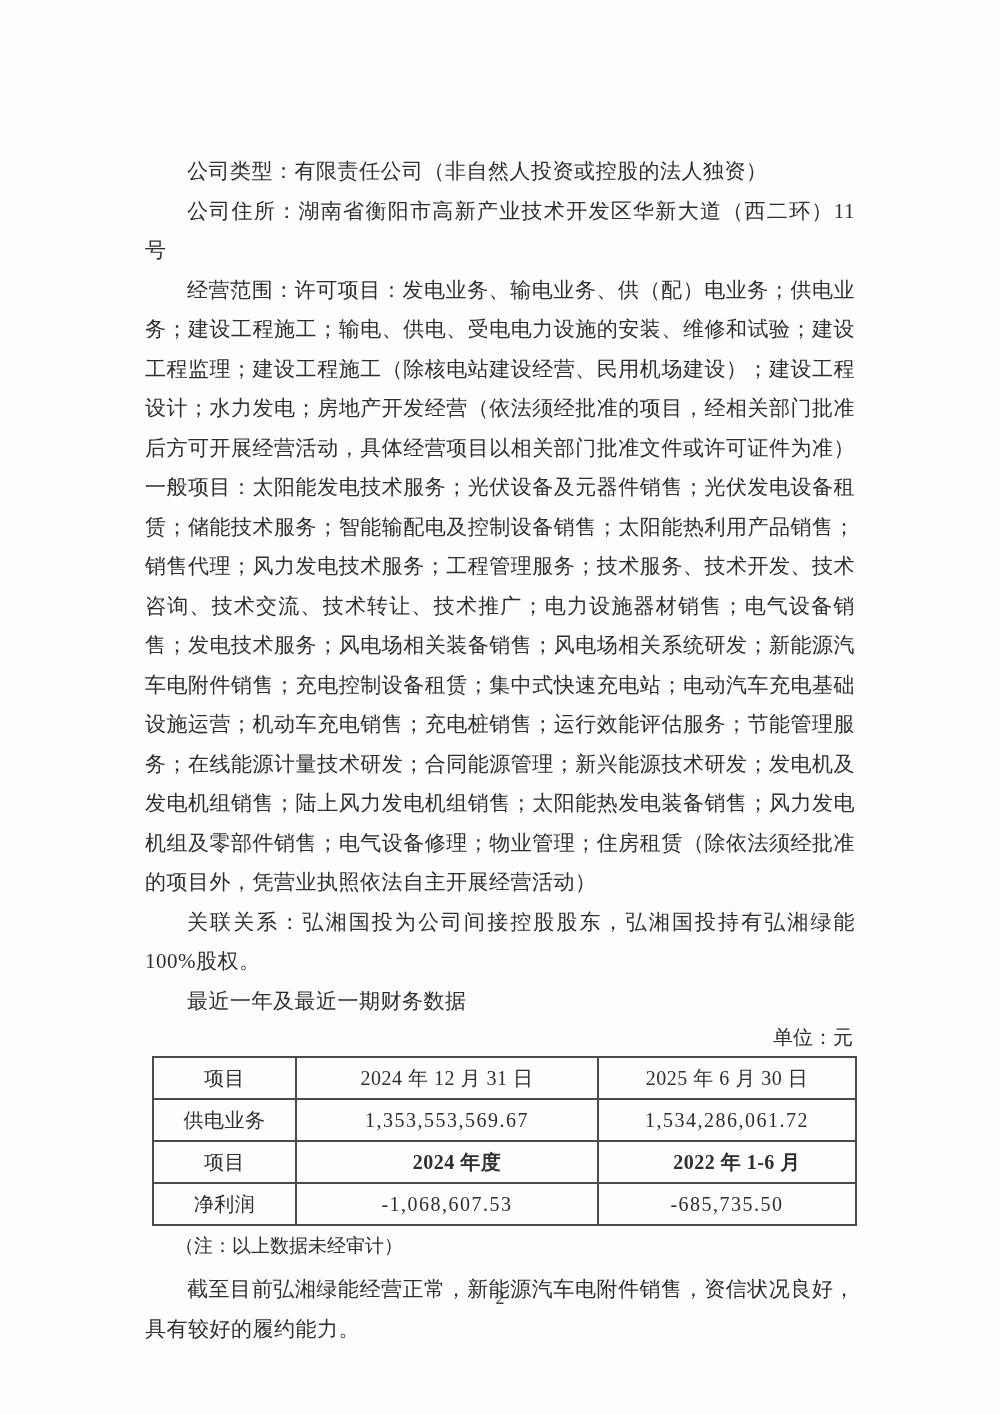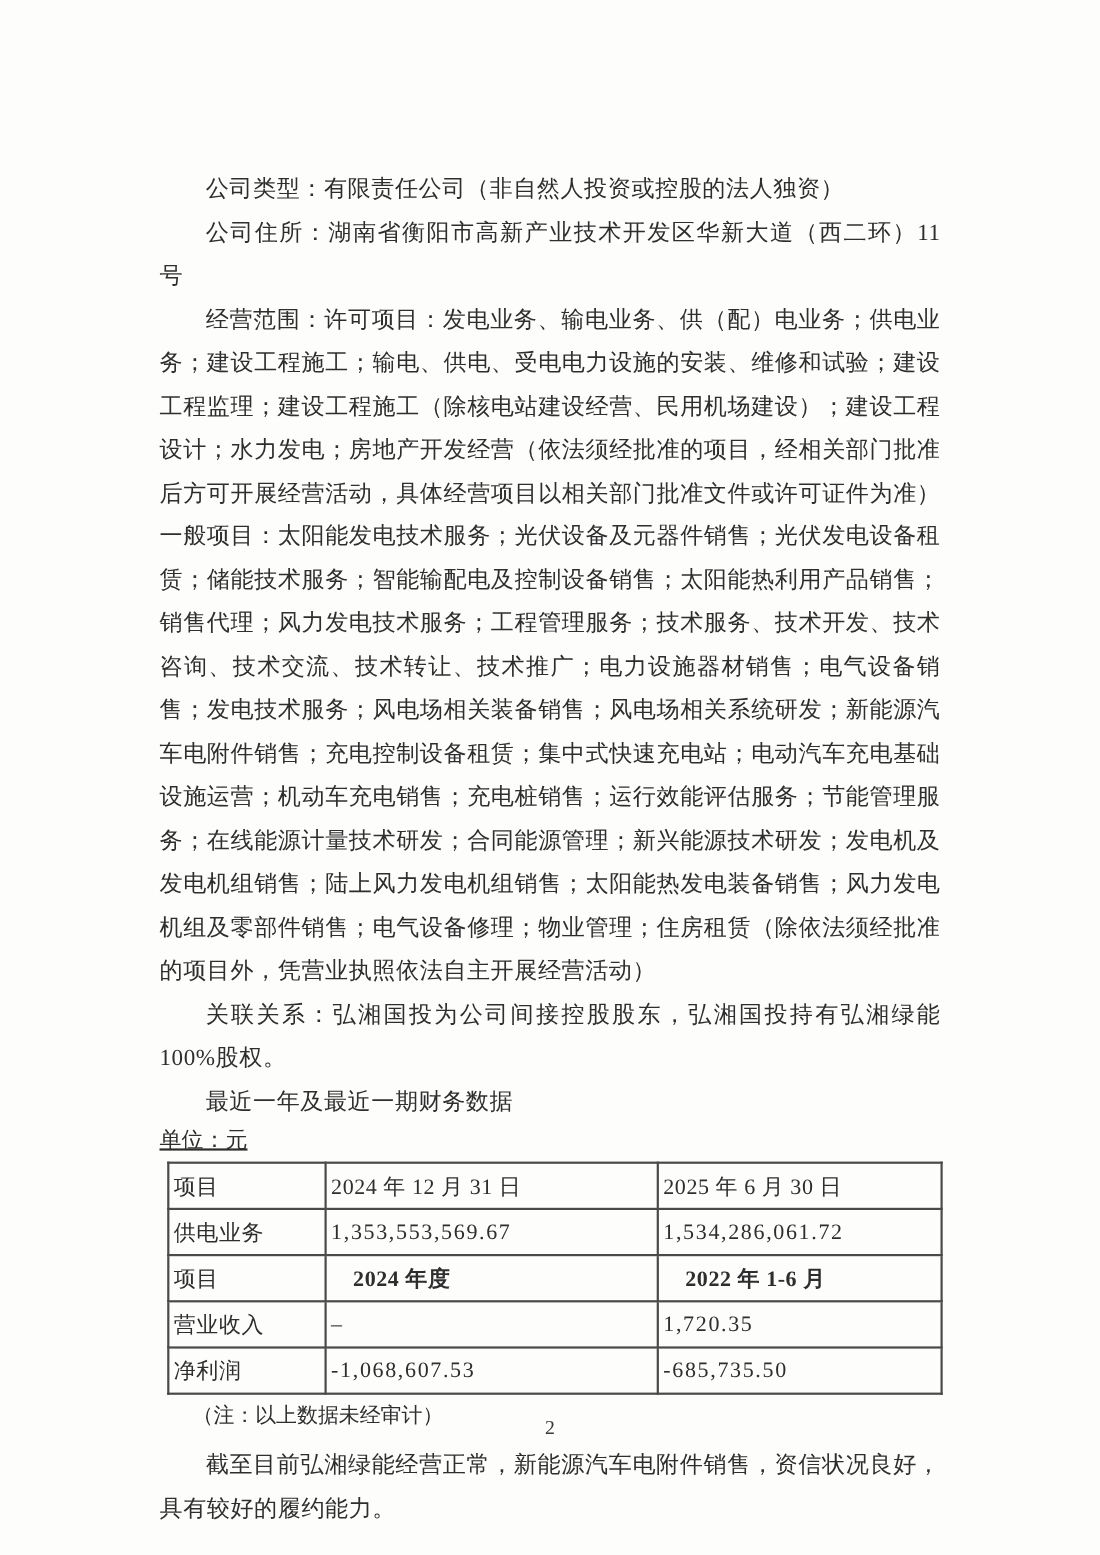--- a/index.html
+++ b/index.html
@@ -30,33 +30,34 @@
     margin: 0;
     text-align: justify;
     text-justify: inter-ideograph;
     letter-spacing: 0.5px;
   }
   .indent { text-indent: 2em; }
   .unit-line {
     font-size: 20px;
     line-height: 33px;
     margin: 0;
+    text-align: right;
     padding-right: 2px;
-    text-decoration: underline;
   }
   table.fin {
     border-collapse: collapse;
     table-layout: fixed;
     width: 703px;
     margin-left: 7px;
     margin-top: 2px;
   }
   table.fin td {
     border: 2px solid #4a4a4a;
     height: 40px;
+    text-align: center;
     vertical-align: middle;
     font-size: 20px;
     letter-spacing: 0.5px;
     padding: 0 4px;
     overflow: hidden;
     white-space: nowrap;
   }
   table.fin td.num { letter-spacing: 1.5px; }
   table.fin td.bold { font-weight: bold; padding-left: 24px; }
   .table-note {
@@ -111,25 +112,20 @@
           <td>供电业务</td>
           <td class="num">1,353,553,569.67</td>
           <td class="num">1,534,286,061.72</td>
         </tr>
         <tr>
           <td>项目</td>
           <td class="bold">2024 年度</td>
           <td class="bold">2022 年 1-6 月</td>
         </tr>
         <tr>
-          <td>营业收入</td>
-          <td class="num">–</td>
-          <td class="num">1,720.35</td>
-        </tr>
-        <tr>
           <td>净利润</td>
           <td class="num">-1,068,607.53</td>
           <td class="num">-685,735.50</td>
         </tr>
       </tbody>
     </table>
 
     <p class="table-note">（注：以上数据未经审计）</p>
 
     <p class="bodytext indent closing">截至目前弘湘绿能经营正常，新能源汽车电附件销售，资信状况良好，具有较好的履约能力。</p>

